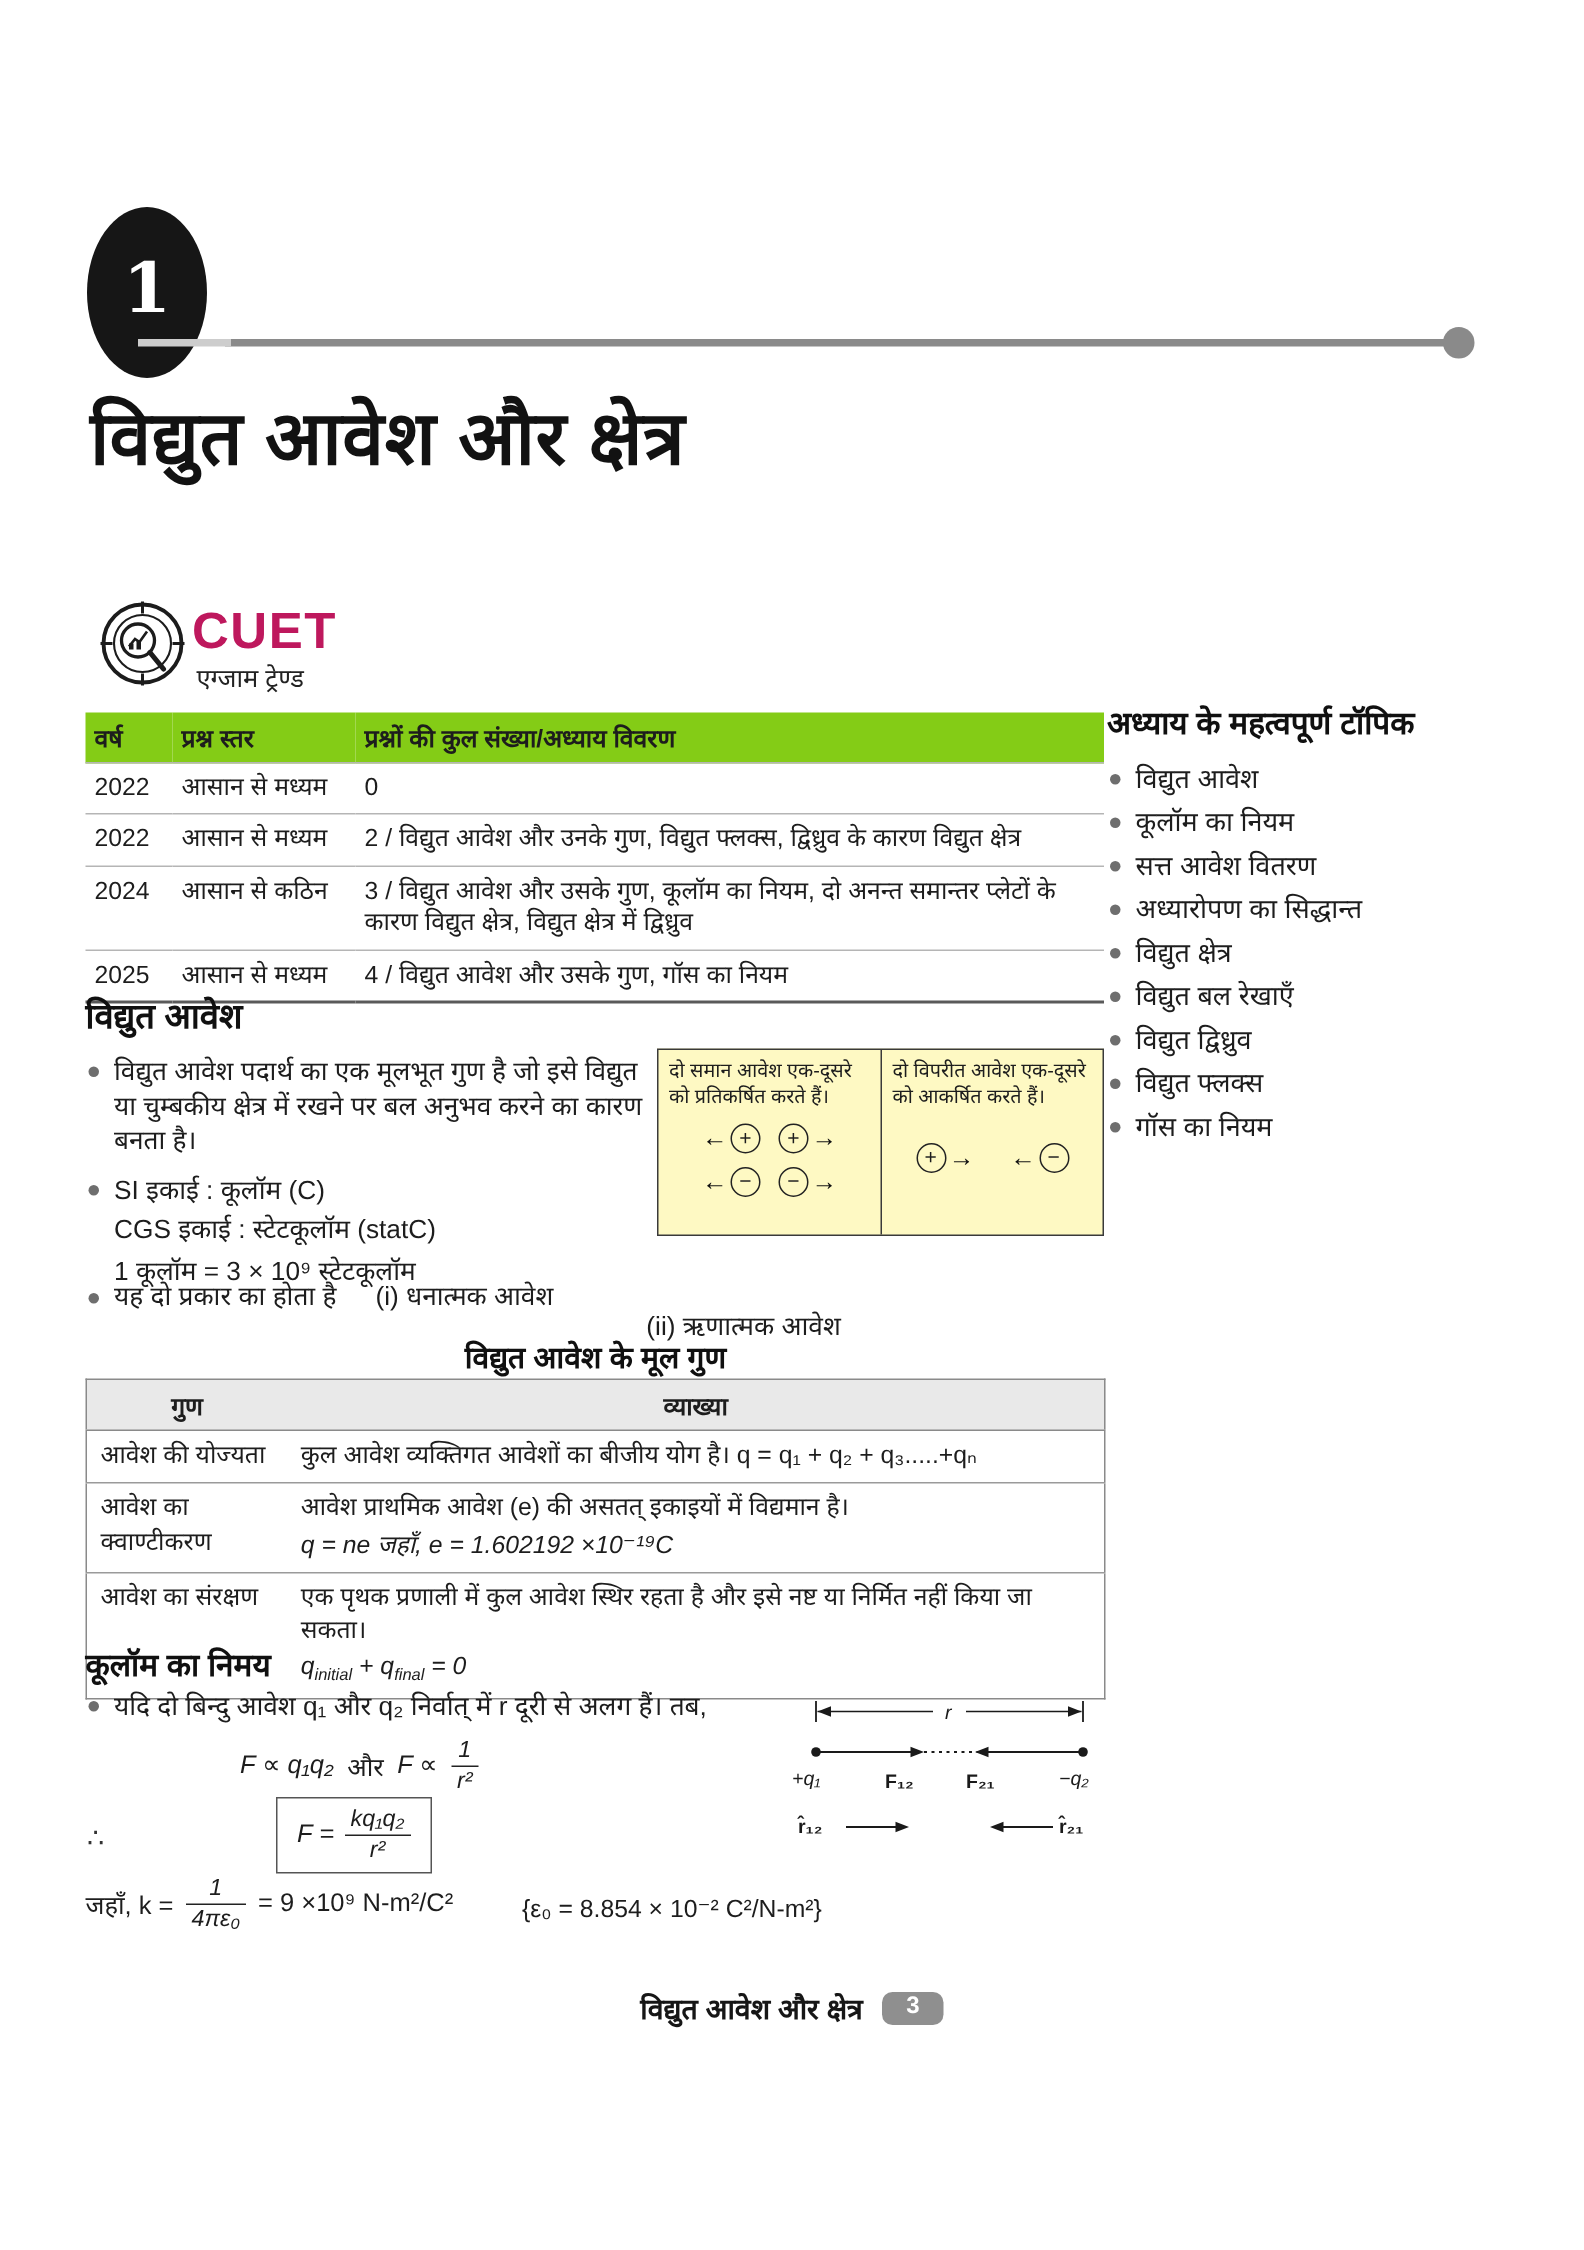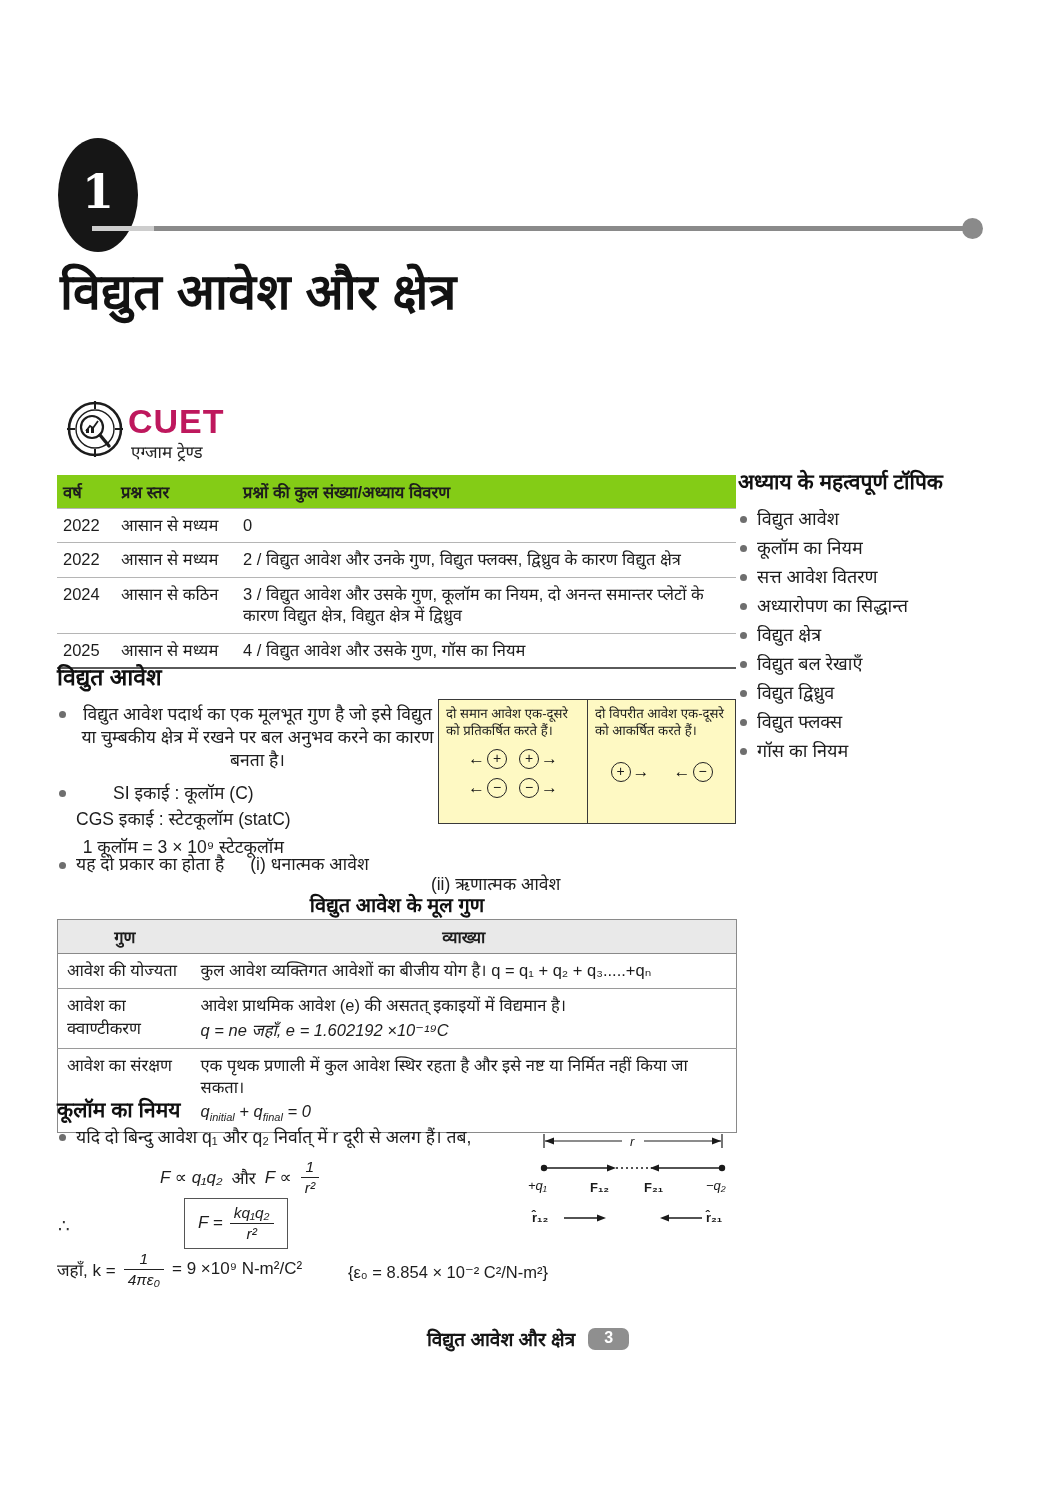--- a/index.html
+++ b/index.html
@@ -32,21 +32,21 @@
 
   
   .topics { position:absolute; left:738px; top:467px; width:242px; }
   .topics-title { font-size:21px; font-weight:bold; color:#101010; margin-bottom:10px; }
   .topic-item { display:flex; align-items:flex-start; font-size:18px; line-height:29px; }
   .dot { width:7px; height:7px; border-radius:50%; background:#6e6e6e; flex-shrink:0; margin:11px 10px 0 2px; }
 
   
   .sec { position:absolute; left:57px; top:660px; width:382px; }
   .sec h2 { font-size:23px; font-weight:bold; color:#101010; margin-bottom:11px; }
-  .b-item { display:flex; align-items:flex-start; font-size:17.5px; line-height:1.32; margin-bottom:10px;text-align:center; }
+  .b-item { display:flex; align-items:flex-start; font-size:17.5px; line-height:1.32; margin-bottom:10px; }
   .b-item .dot { margin-top:8px; }
   .unit-line { margin-bottom:3px; }
   .conv-line { margin-top:5px; }
   .kinds { position:absolute; left:57px; top:851px; width:620px; display:flex; align-items:flex-start; font-size:17.5px; }
   .kinds .k1 { margin-left:26px; }
   .kinds .k2 { margin-left:62px;margin-top:20px; }
 
   
   .cbox { position:absolute; left:438px; top:699px; width:298px; height:125px; border:1.5px solid #3a3a3a; display:flex; background:#fef9c3; }
   .cbox-cell { padding:6px 7px 4px; font-size:13.2px; line-height:1.28; }

